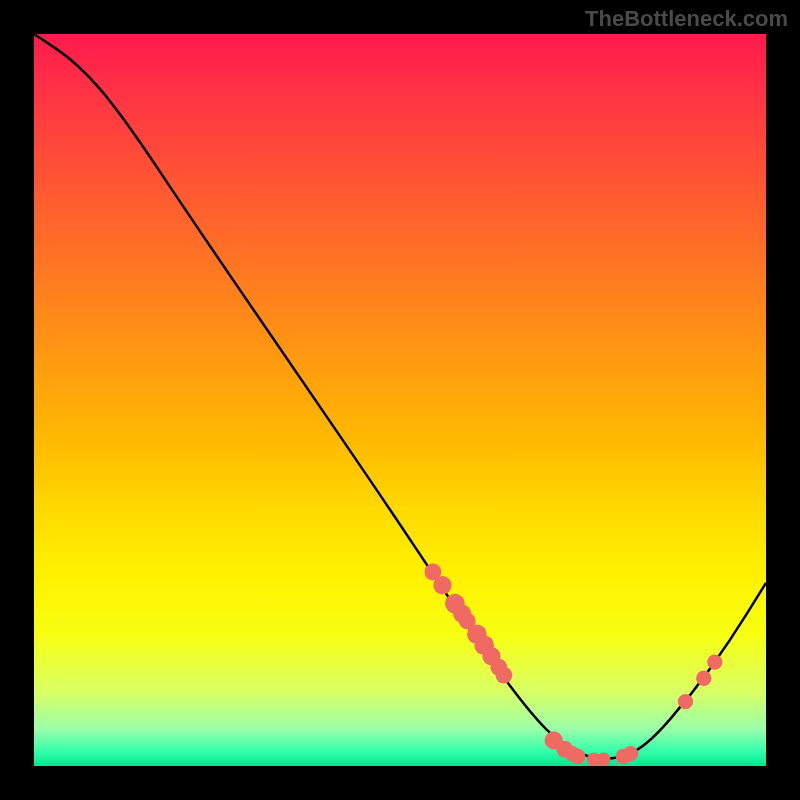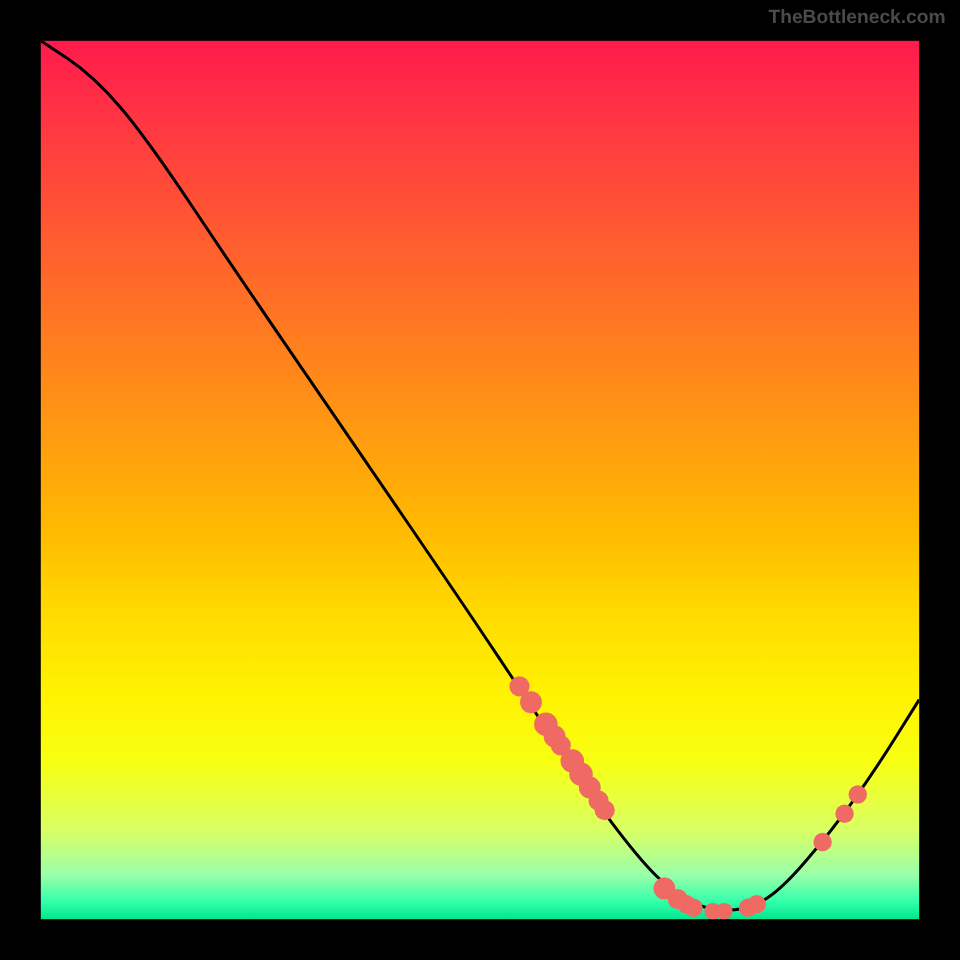--- a/index.html
+++ b/index.html
@@ -15,21 +15,21 @@
     width: 800px;
     height: 800px;
     background: #000;
     position: relative;
   }
   .watermark {
     position: absolute;
     top: 6px;
     right: 12px;
     color: #4a4a4a;
-    font-size: 16px;
+    font-size: 22px;
     font-weight: bold;
     z-index: 10;
   }
   .plot {
     position: absolute;
     left: 34px;
     top: 34px;
     width: 732px;
     height: 732px;
   }

